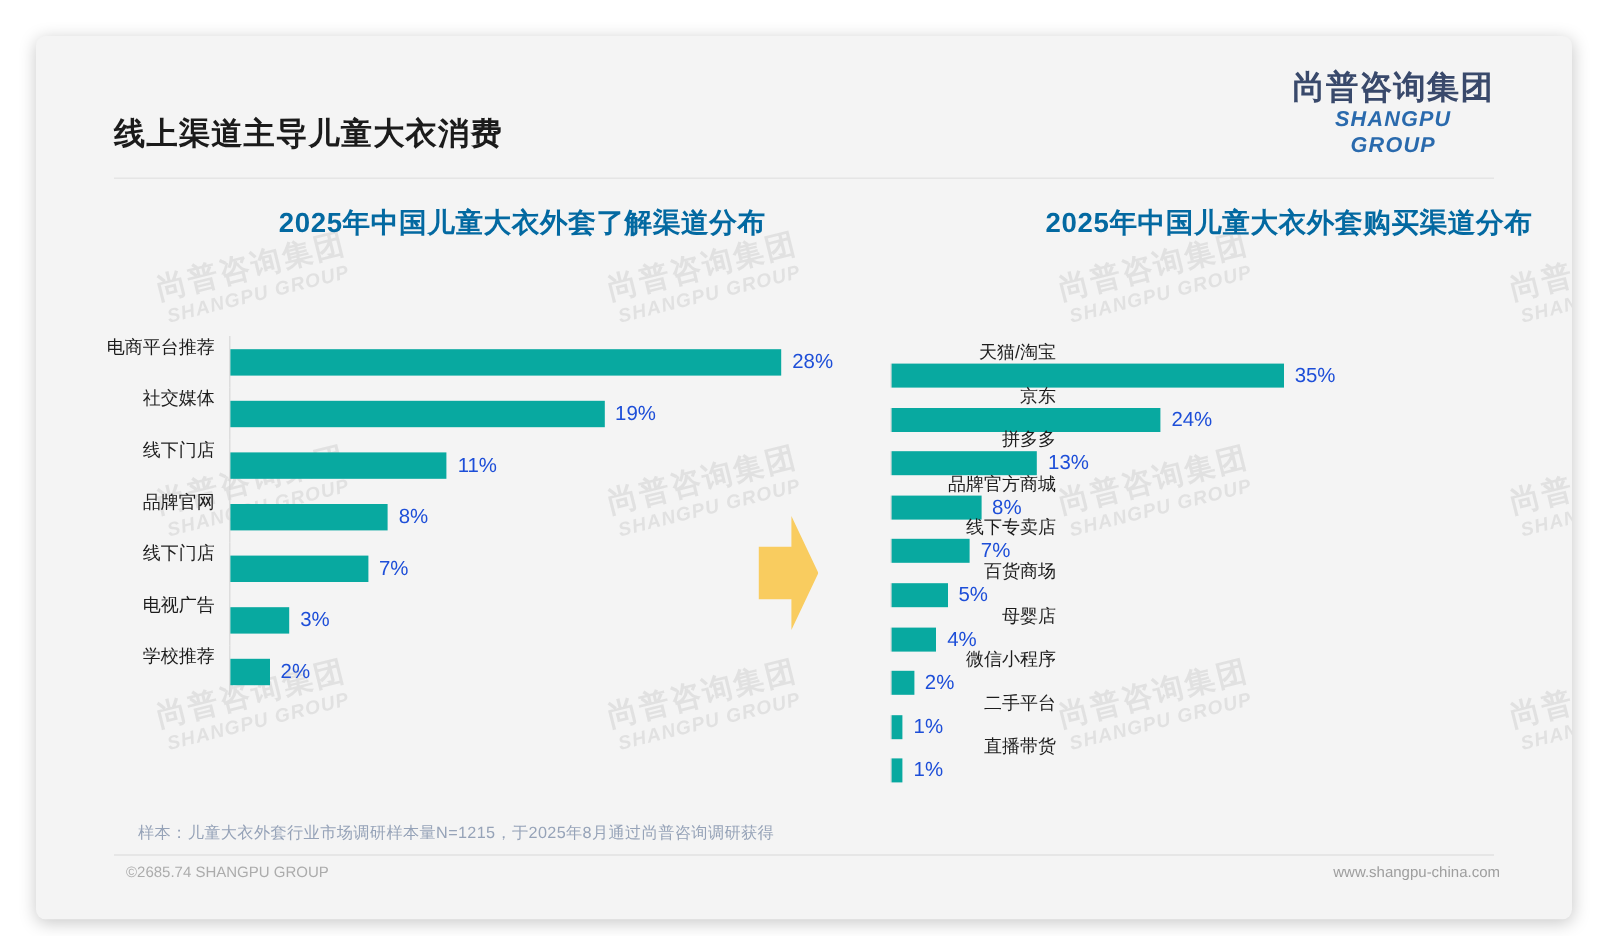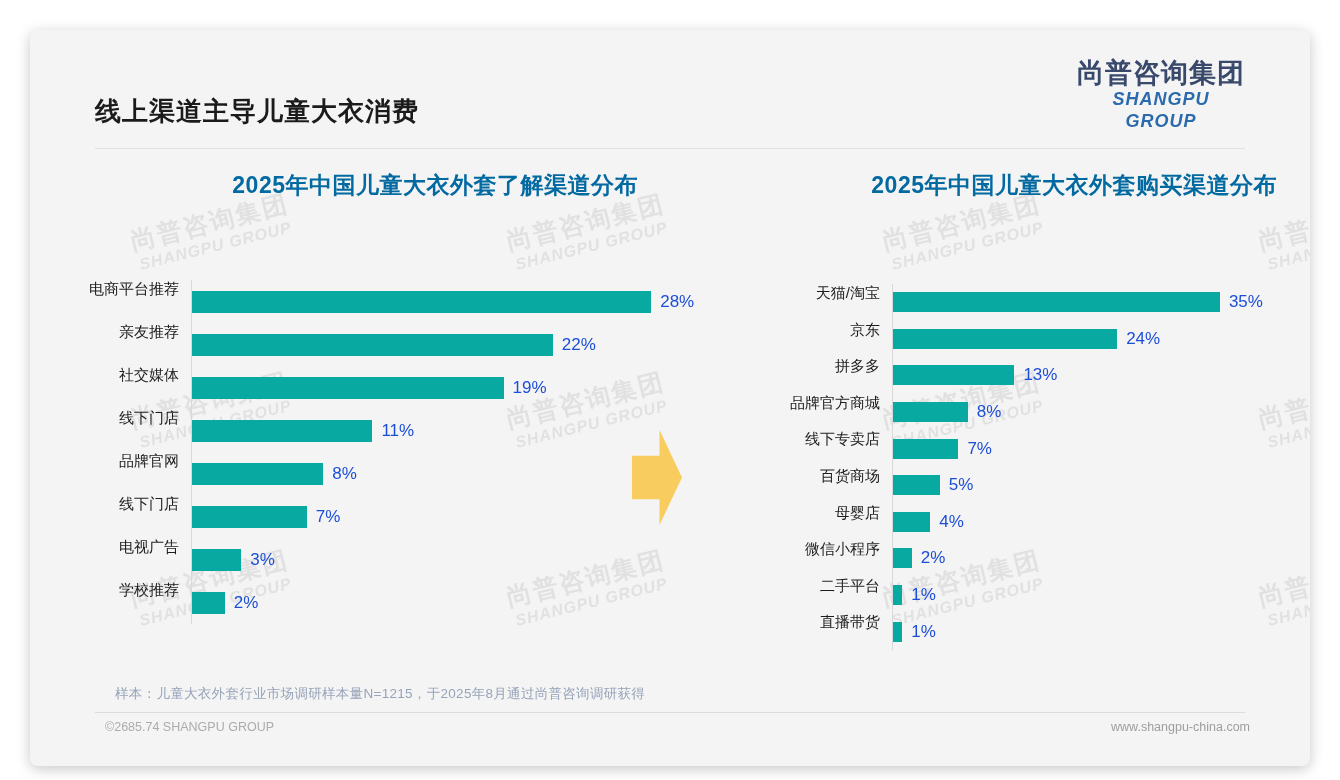--- a/index.html
+++ b/index.html
@@ -47,21 +47,21 @@
     text-align:right;z-index:3;letter-spacing:0.5px;
   }
   .chart-title.left{left:48px;width:560px;}
   .chart-title.right{left:732px;width:515px;}
   
   .chart{position:absolute;z-index:2;}
   .chart.left{left:48px;top:250px;width:580px;}
   .chart.right{left:712px;top:254px;width:545px;}
   .bar-row{display:flex;align-items:flex-start;}
   .chart.left .bar-row{height:43px;}
-  .chart.right .bar-row{height:36.6px;}
+  .chart.right .bar-row{height:36.6px;flex-direction:column;}
   .bar-label{
     box-sizing:border-box;text-align:right;padding-right:12px;
     font-size:15px;color:#1d1d1d;white-space:nowrap;flex-shrink:0;
   }
   .chart.left .bar-label{width:113px;}
   .chart.right .bar-label{width:150px;}
   .bar-area{
     flex:1;display:flex;align-items:center;height:100%;
     border-left:1px solid #d8d8d8;
   }
@@ -159,27 +159,20 @@
 
   <div class="chart left">
       <div class="bar-row">
         <div class="bar-label">电商平台推荐</div>
         <div class="bar-area">
           <div class="bar" style="width: 459.2px; background: rgb(8, 169, 160);"></div>
           <div class="bar-value">28%</div>
         </div>
       </div>
       <div class="bar-row">
-        <div class="bar-label">亲友推荐</div>
-        <div class="bar-area">
-          <div class="bar" style="width: 360.8px; background: rgb(8, 169, 160);"></div>
-          <div class="bar-value">22%</div>
-        </div>
-      </div>
-      <div class="bar-row">
         <div class="bar-label">社交媒体</div>
         <div class="bar-area">
           <div class="bar" style="width: 311.6px; background: rgb(8, 169, 160);"></div>
           <div class="bar-value">19%</div>
         </div>
       </div>
       <div class="bar-row">
         <div class="bar-label">线下门店</div>
         <div class="bar-area">
           <div class="bar" style="width: 180.4px; background: rgb(8, 169, 160);"></div>

